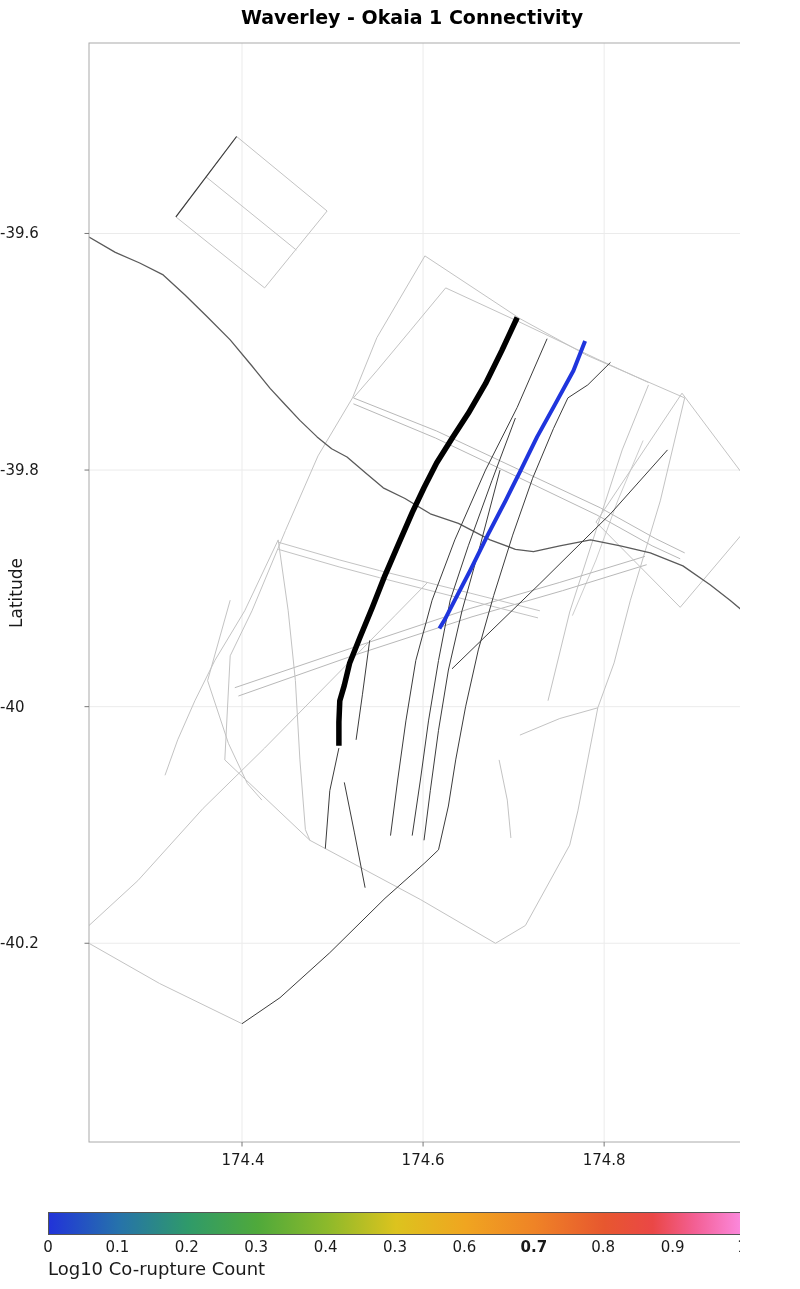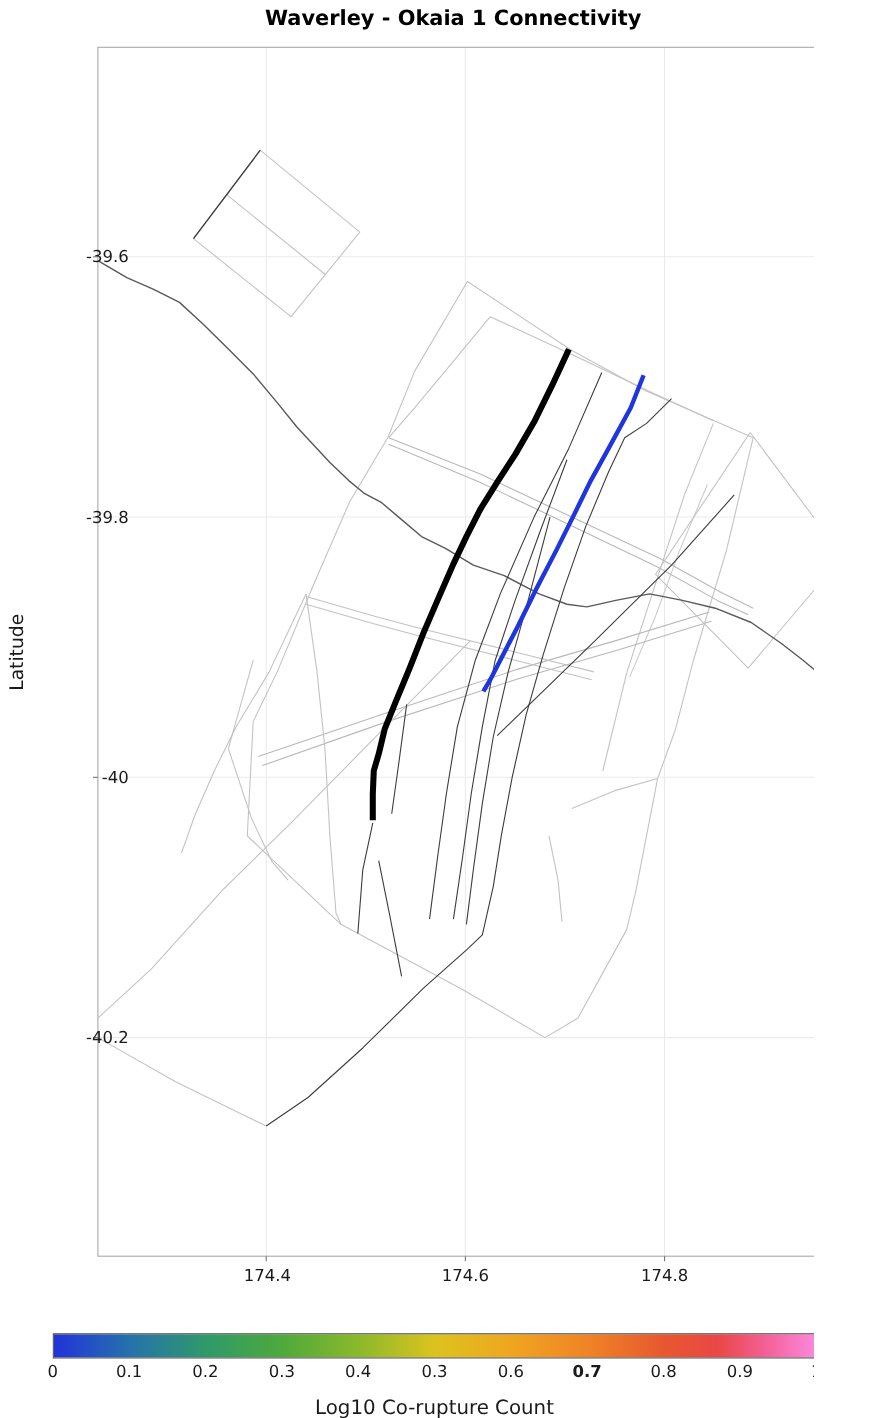--- a/index.html
+++ b/index.html
@@ -4,25 +4,25 @@
 <style>
   html,body{margin:0;padding:0;background:#ffffff;}
   .fig{position:relative;width:740px;height:1289px;background:#ffffff;
        font-family:"DejaVu Sans","Liberation Sans",sans-serif;color:#1a1a1a;overflow:hidden;}
   .title{position:absolute;left:0;top:6px;width:824px;text-align:center;
          font-size:19px;font-weight:bold;color:#000;}
   #plot-svg{position:absolute;left:0;top:0;}
   .xlabel{position:absolute;left:89px;top:1178px;width:679px;text-align:center;font-size:17px;}
   .ylabel{position:absolute;left:-54px;top:583px;width:140px;text-align:center;font-size:17px;
           transform:rotate(-90deg);transform-origin:center center;}
-  .ytl{position:absolute;left:0;width:82px;text-align:right;font-size:15px;line-height:18px;padding-left:35px;}
+  .ytl{position:absolute;left:0;width:82px;font-size:15px;line-height:18px;}
   .xtl{position:absolute;top:1151px;font-size:15px;transform:translateX(-50%);white-space:nowrap;}
   .cbar{position:absolute;left:48px;top:1212px;width:694px;height:21px;border:1px solid #555;}
   .ctl{position:absolute;top:1238px;font-size:15px;transform:translateX(-50%);white-space:nowrap;}
-  .cbar-label{position:absolute;left:48px;top:1258px;width:694px;text-align:center;font-size:18px;margin-top:11px;}
+  .cbar-label{position:absolute;left:48px;top:1258px;width:694px;font-size:18px;}
 </style>
 </head>
 <body>
 
 <div class="fig">
   <div class="title">Waverley - Okaia 1 Connectivity</div>
 
   <svg id="plot-svg" width="800" height="1289">
       <defs>
         <clipPath id="plotclip">

